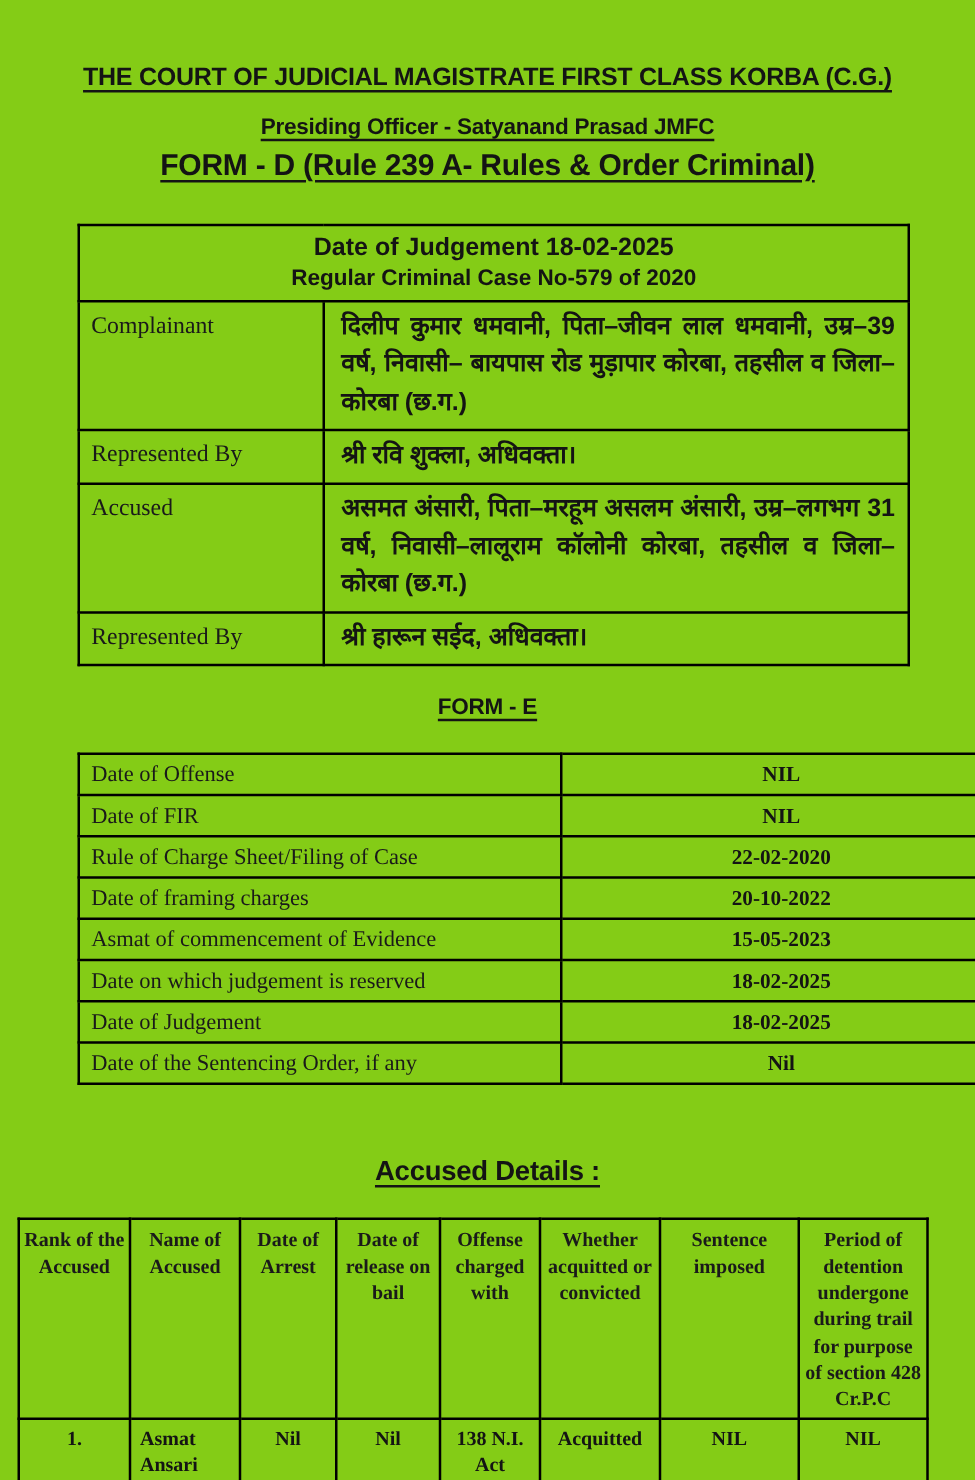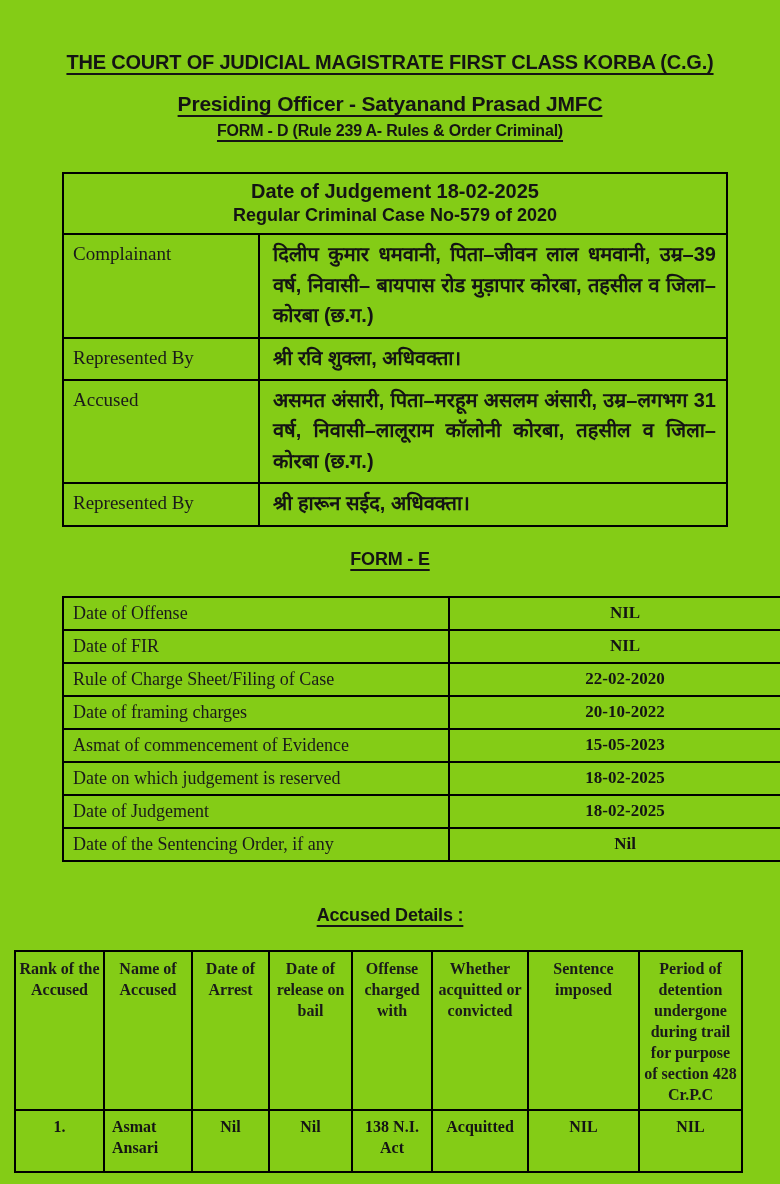--- a/index.html
+++ b/index.html
@@ -25,22 +25,22 @@
     font-family: "Liberation Sans", sans-serif;
     font-weight: 700;
     text-align: center;
     text-decoration: underline;
     text-decoration-thickness: 2px;
     text-underline-offset: 4px;
     color: #141414;
     letter-spacing: -0.2px;
   }
   .h1 { font-size: 20px; margin: 0 auto 0 auto; line-height: 1.2; }
-  .h2 { font-size: 21px; margin: 16px auto 0 auto; line-height: 1.3; }
-  .h3 { font-size: 16px; margin: 4px auto 0 auto; line-height: 1.3; }
+  .h2 { font-size: 18px; margin: 16px auto 0 auto; line-height: 1.3; }
+  .h3 { font-size: 24px; margin: 4px auto 0 auto; line-height: 1.3; }
 
   
   table { border-collapse: collapse; table-layout: fixed; }
   td, th { border: 2px solid #000000; }
 
   
   .case-table {
     margin: 30px 0 0 62px;
     width: 666px;
   }
@@ -91,21 +91,21 @@
   }
   .forme-value {
     text-align: center;
     vertical-align: middle;
     font-size: 17px;
     font-weight: 700;
     color: #141414;
   }
 
   
-  .accused-heading { margin-top: 43px; font-size: 18px; }
+  .accused-heading { margin-top: 56px; font-size: 22px; }
   .accused-table {
     margin: 24px 0 0 14px;
     width: 727px;
     font-size: 16px;
   }
   .accused-table th {
     font-weight: 700;
     vertical-align: top;
     text-align: center;
     padding: 6px 3px 4px 3px;

